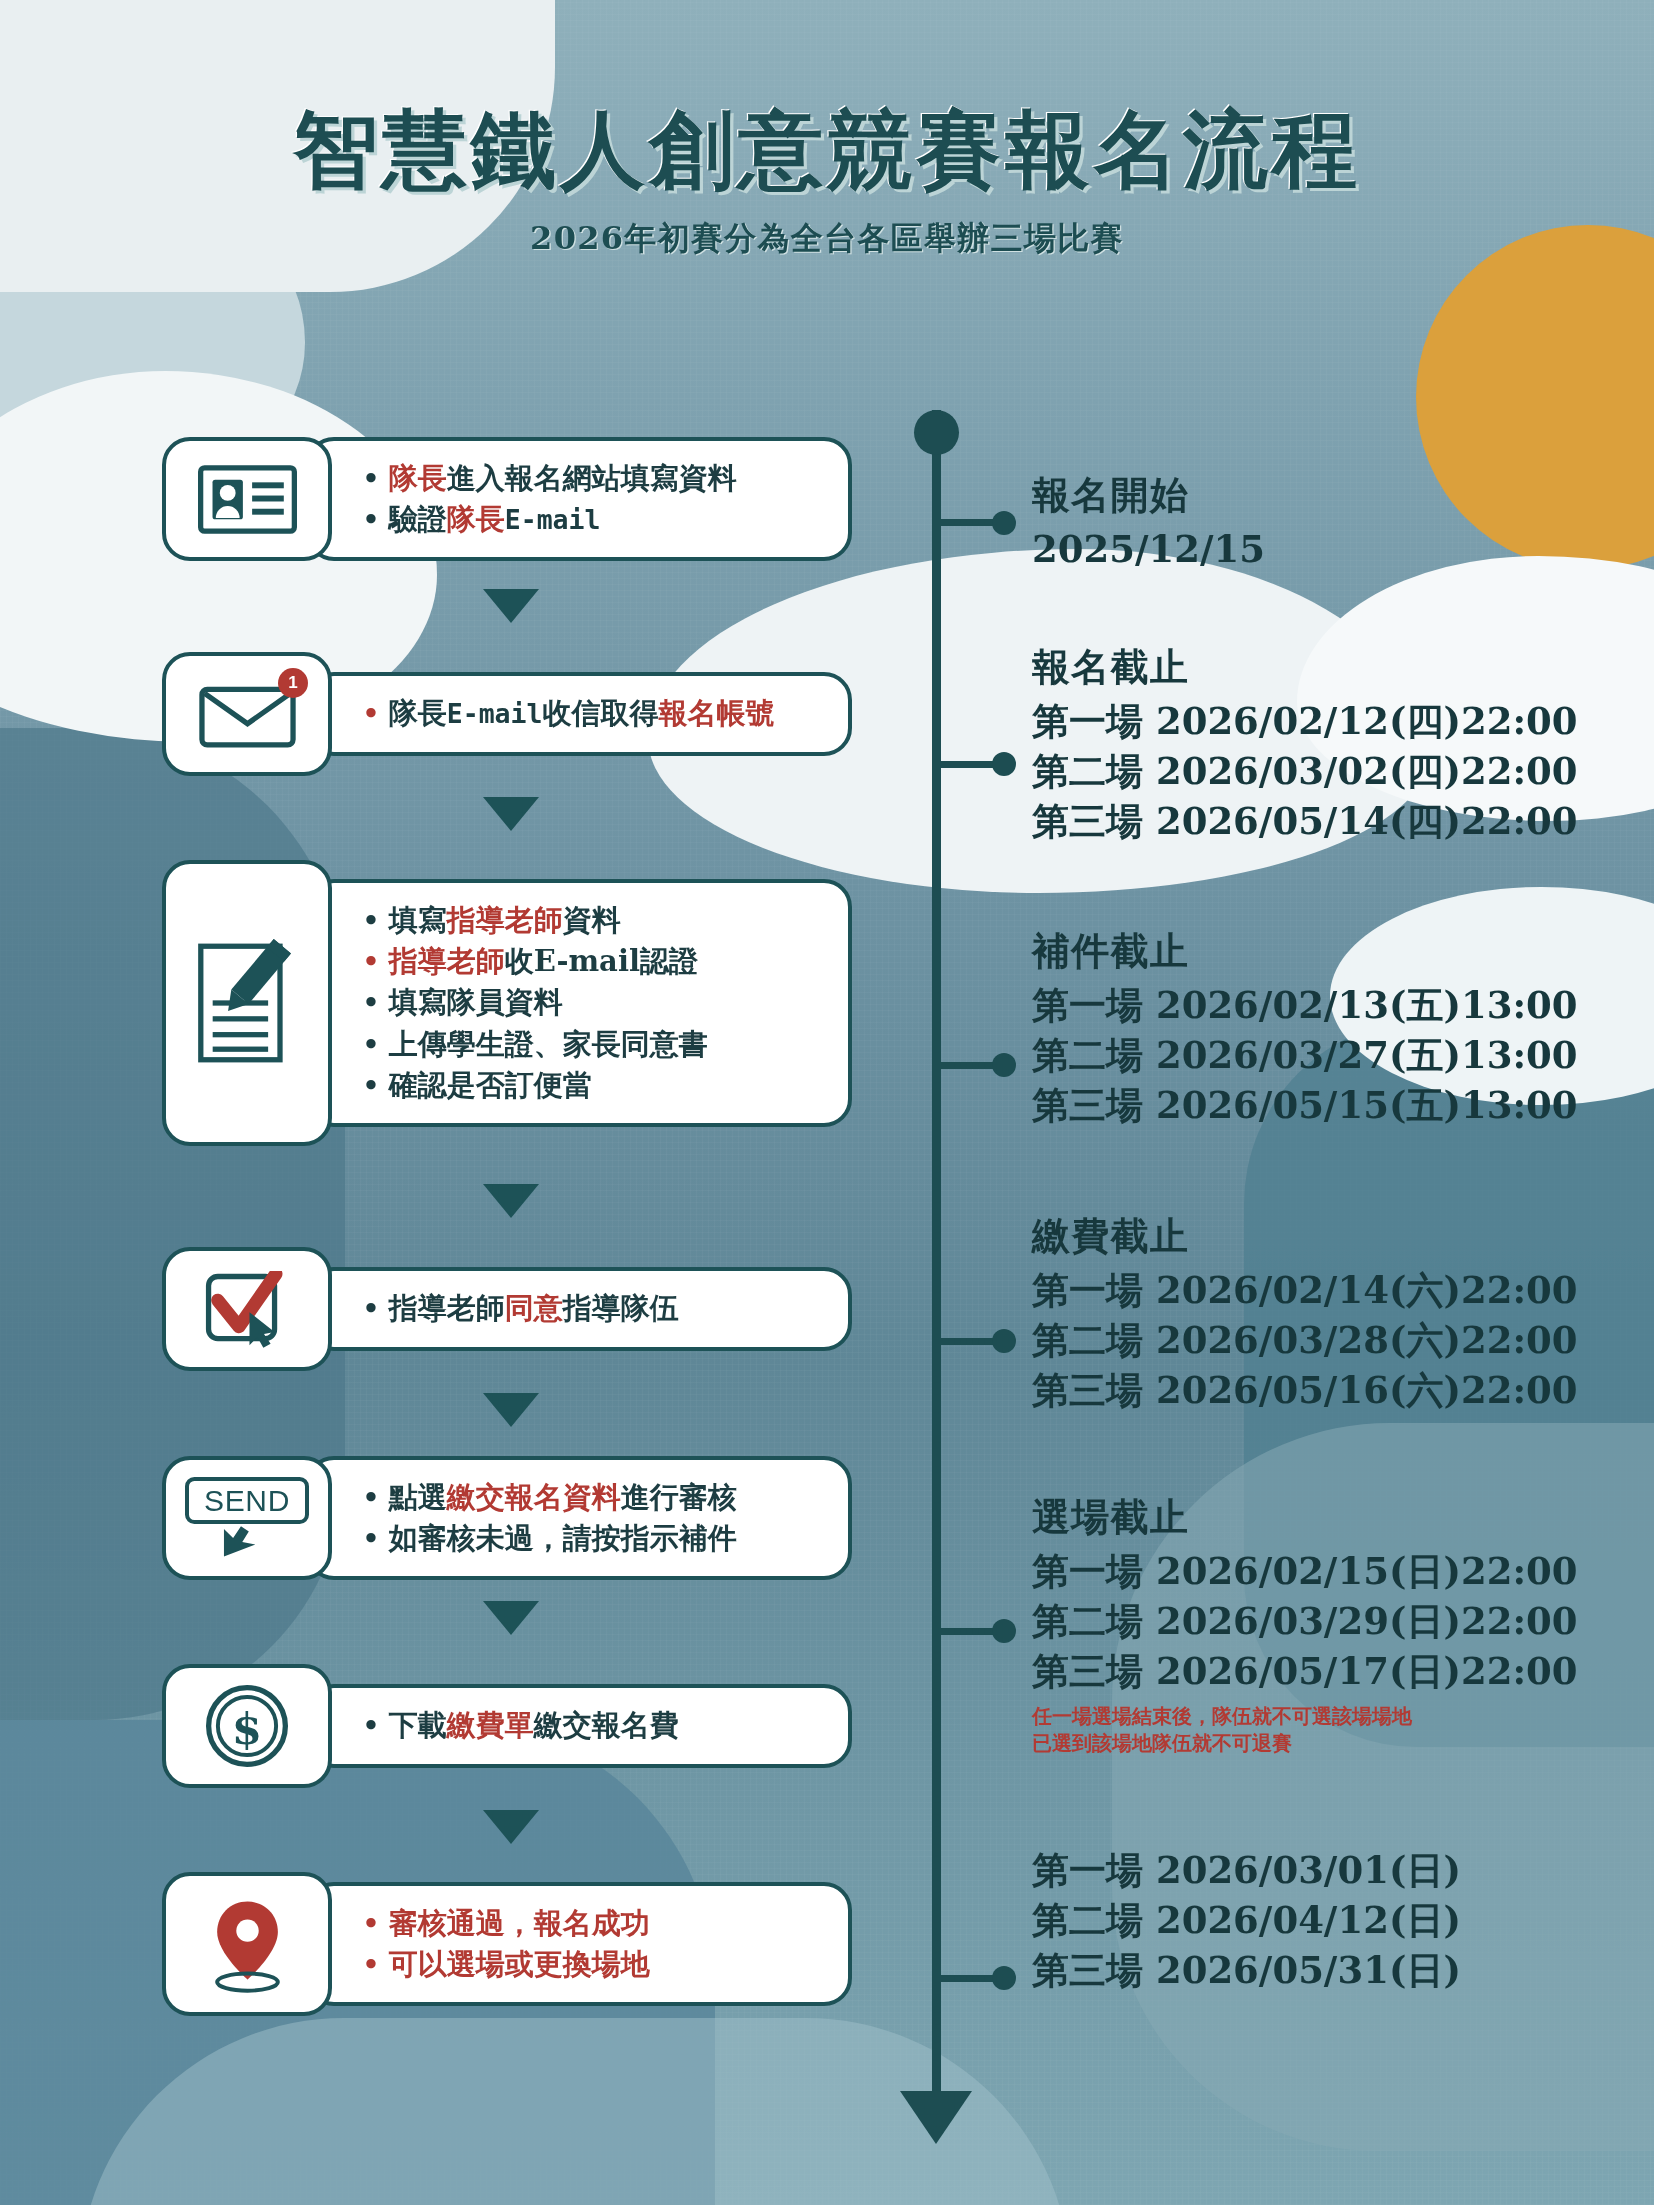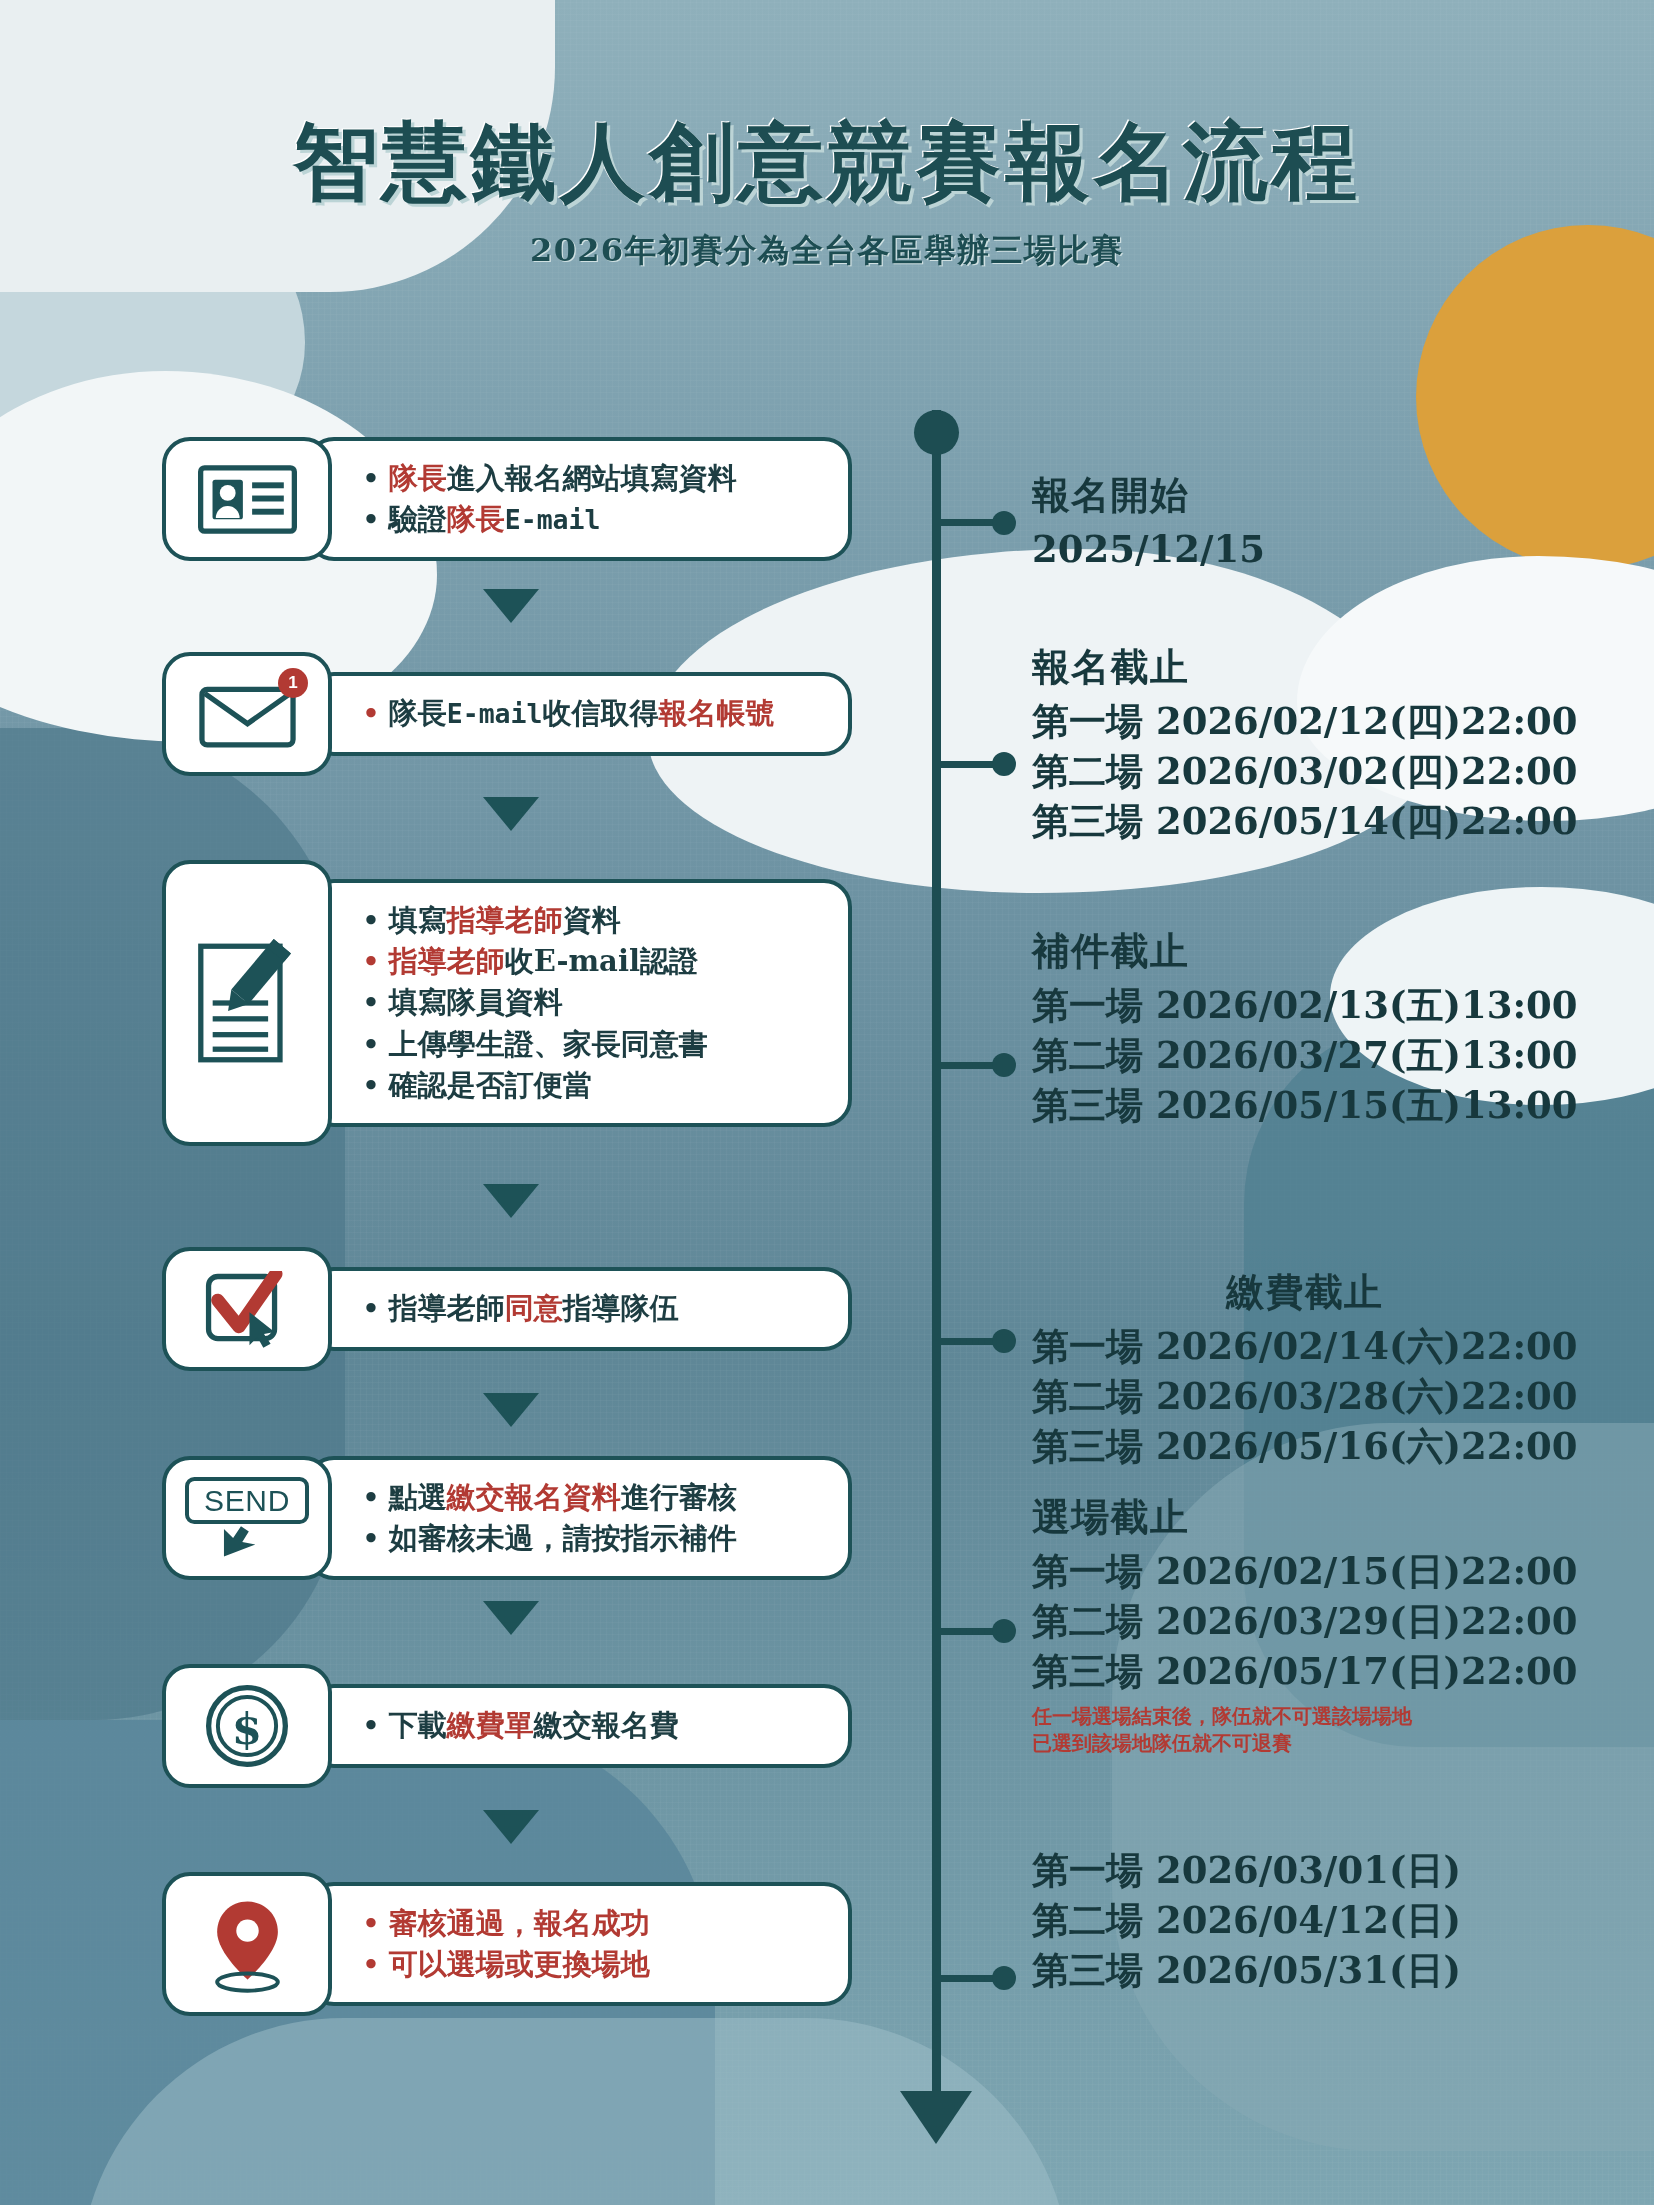--- a/index.html
+++ b/index.html
@@ -132,21 +132,21 @@
   }
   .title {
     font-family: "DejaVu Serif", "Liberation Serif", serif;
     font-weight: bold;
     font-size: 85px;
     letter-spacing: 4px;
     color: #1d4d52;
     text-shadow:
       3.3px 3.3px 0 #bcd4d6,
       -1.3px -1.3px 0 #ffffff;
-    margin: 16px;
+    margin: 4px;
     line-height: 1.1;
     text-align: center;
   }
   .subtitle {
     margin-top: 20px;
     font-family: "DejaVu Serif", "Liberation Serif", serif;
     font-weight: bold;
     font-size: 32px;
     letter-spacing: 1.3px;
     color: #1d4d52;
@@ -549,21 +549,21 @@
   <div class="ms-line">
     <span class="lbl">第二場</span>
     <span>2026/03/27(五)13:00</span>
   </div>
   <div class="ms-line">
     <span class="lbl">第三場</span>
     <span>2026/05/15(五)13:00</span>
   </div>
 </div>
 
-<div class="milestone" style="top:1267px;text-align:center;">
+<div class="milestone" style="top:1211px;">
   <div class="ms-title">繳費截止</div>
   <div class="ms-line">
     <span class="lbl">第一場</span>
     <span>2026/02/14(六)22:00</span>
   </div>
   <div class="ms-line">
     <span class="lbl">第二場</span>
     <span>2026/03/28(六)22:00</span>
   </div>
   <div class="ms-line">

